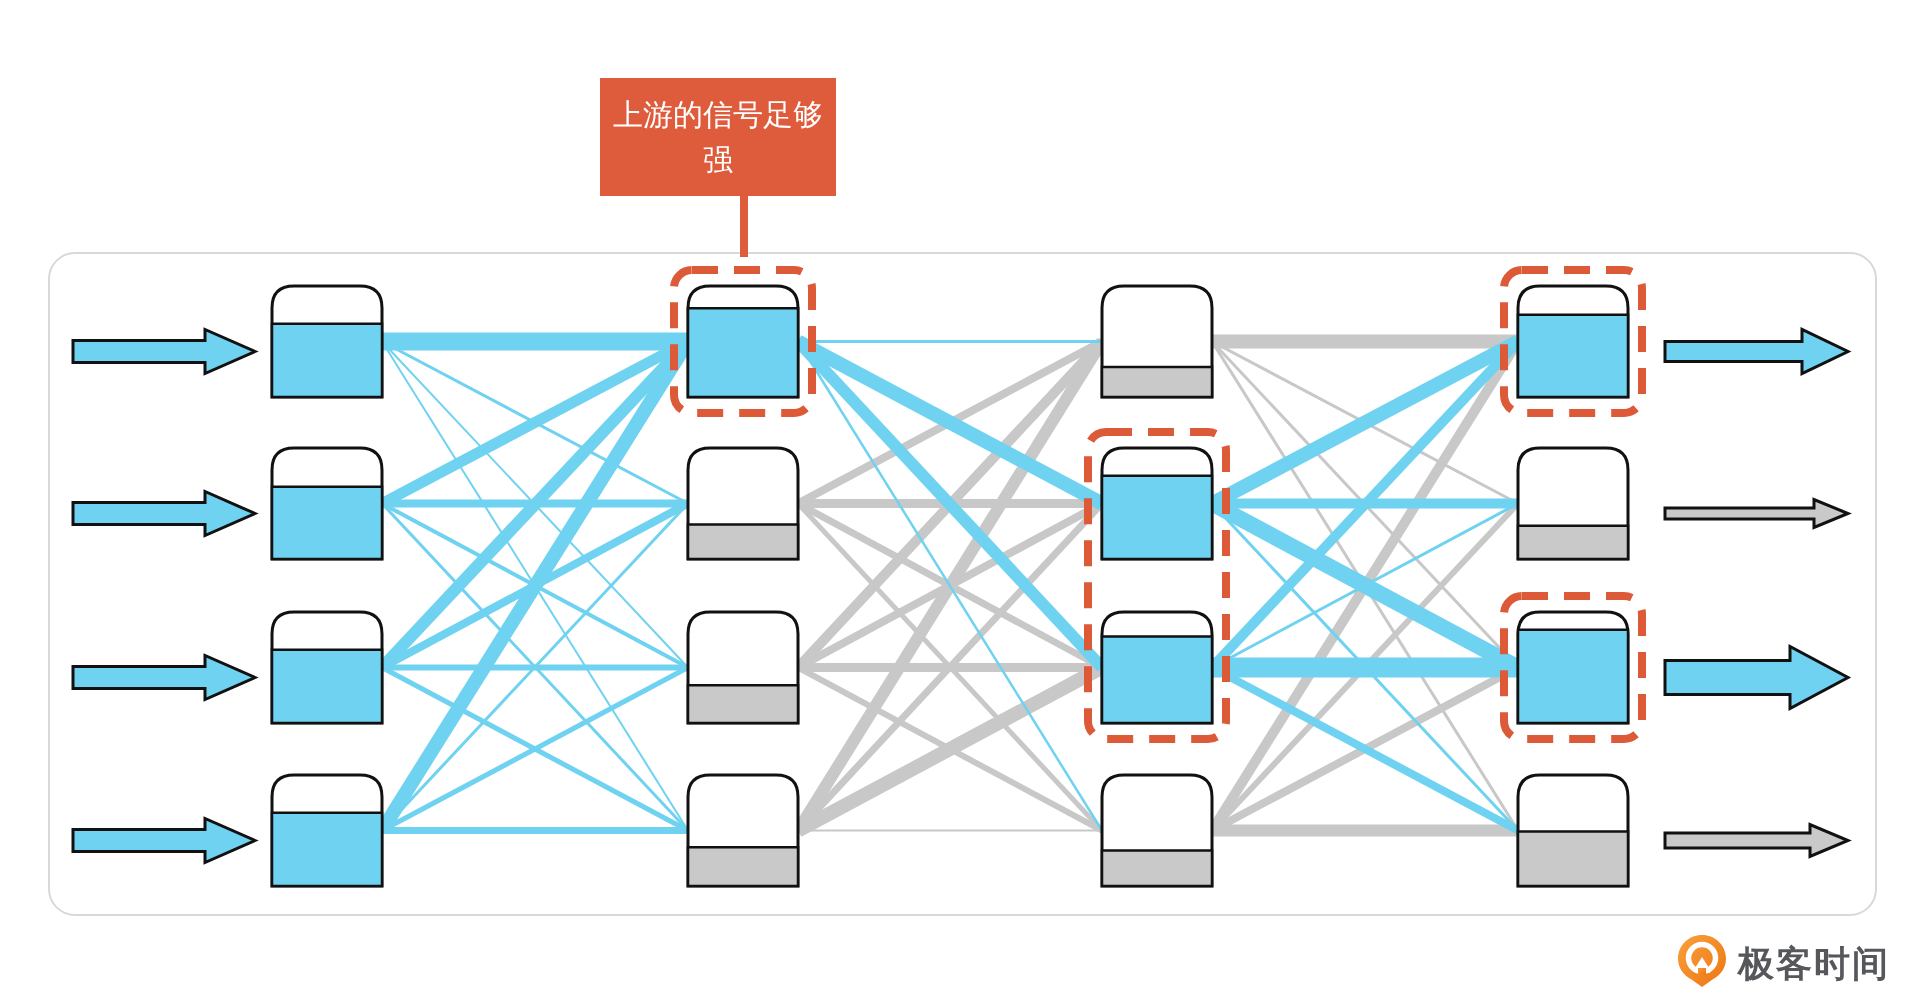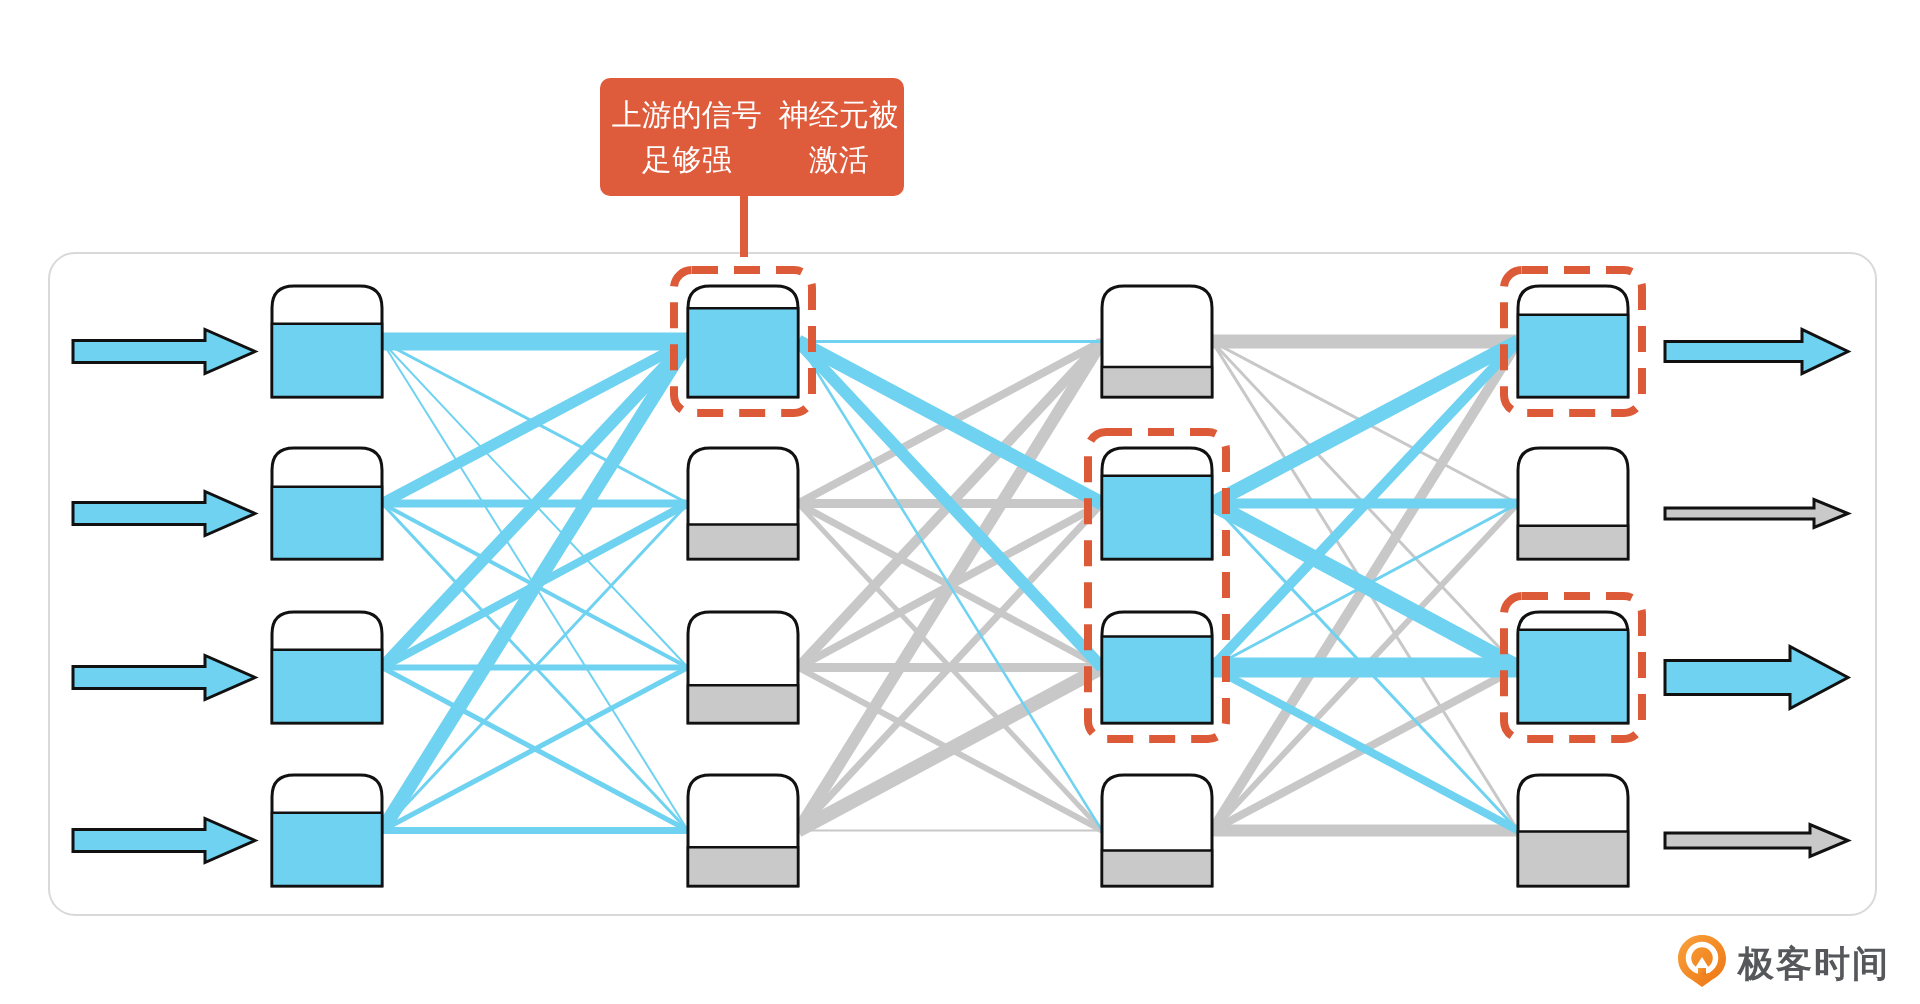--- a/index.html
+++ b/index.html
@@ -1,21 +1,21 @@
 <!DOCTYPE html>
 <html><head>
 <meta charset="utf-8">
 <style>
   html,body{margin:0;padding:0;background:#ffffff;}
   .stage{position:relative;width:1920px;height:1004px;background:#fff;overflow:hidden;
          font-family:"Liberation Sans", sans-serif;}
   .stage svg.net{position:absolute;left:0;top:0;}
-  .callout{position:absolute;left:600px;top:78px;width:304px;height:118px;
-           background:var(--callout,#DE5B3B);border-radius:10px;color:#fff;
-           display:flex;flex-direction:row;align-items:center;justify-content:center;
+  .callout{position:absolute;left:600px;top:78px;width:236px;height:118px;
+           background:var(--callout,#DE5B3B);border-radius:0;color:#fff;
+           display:flex;flex-direction:column;align-items:center;justify-content:center;
            font-size:30px;line-height:1.5;text-align:center;}
   .logo{position:absolute;right:30px;top:933px;display:flex;align-items:flex-end;gap:10px;}
   .logo .txt{font-size:36px;font-weight:600;letter-spacing:2px;color:var(--logotxt,#56575B);}
 </style>
 </head>
 <body>
 
 <div class="stage" style="--callout: #DE5B3B; --logotxt: #56575B;">
   <svg class="net" id="net" width="1920" height="1004" viewBox="0 0 1920 1004">
       <rect x="49" y="253" width="1827" height="662" rx="26" fill="#ffffff" stroke="#D9D9D9" stroke-width="2"></rect>
@@ -145,21 +145,20 @@
       <polygon points="73,666.5 205,666.5 205,655.5 255,677.5 205,699.5 205,688.5 73,688.5" fill="#6FD2F0" stroke="#111111" stroke-width="3"></polygon>
       <polygon points="73,829.5 205,829.5 205,818.5 255,840.5 205,862.5 205,851.5 73,851.5" fill="#6FD2F0" stroke="#111111" stroke-width="3"></polygon>
       <polygon points="1665,341.5 1802,341.5 1802,329.5 1848,351.5 1802,373.5 1802,361.5 1665,361.5" fill="#6FD2F0" stroke="#111111" stroke-width="3"></polygon>
       <polygon points="1665,508 1814,508 1814,499.5 1848,513.5 1814,527.5 1814,519 1665,519" fill="#C9C9C9" stroke="#111111" stroke-width="3"></polygon>
       <polygon points="1665,660.5 1790,660.5 1790,646.5 1848,677.5 1790,708.5 1790,694.5 1665,694.5" fill="#6FD2F0" stroke="#111111" stroke-width="3"></polygon>
       <polygon points="1665,833 1810,833 1810,824.5 1848,840.5 1810,856.5 1810,848 1665,848" fill="#C9C9C9" stroke="#111111" stroke-width="3"></polygon>
     </svg>
 
   <div class="callout">
     <div>上游的信号足够强</div>
-    <div>神经元被激活</div>
   </div>
 
   <div class="logo">
     <svg width="52" height="56" viewBox="0 0 52 56">
       <defs>
         <linearGradient id="og" x1="0" y1="0" x2="1" y2="1">
           <stop offset="0" stop-color="#F9A13C"></stop>
             <stop offset="1" stop-color="#ED7512"></stop>
         </linearGradient>
       </defs>

